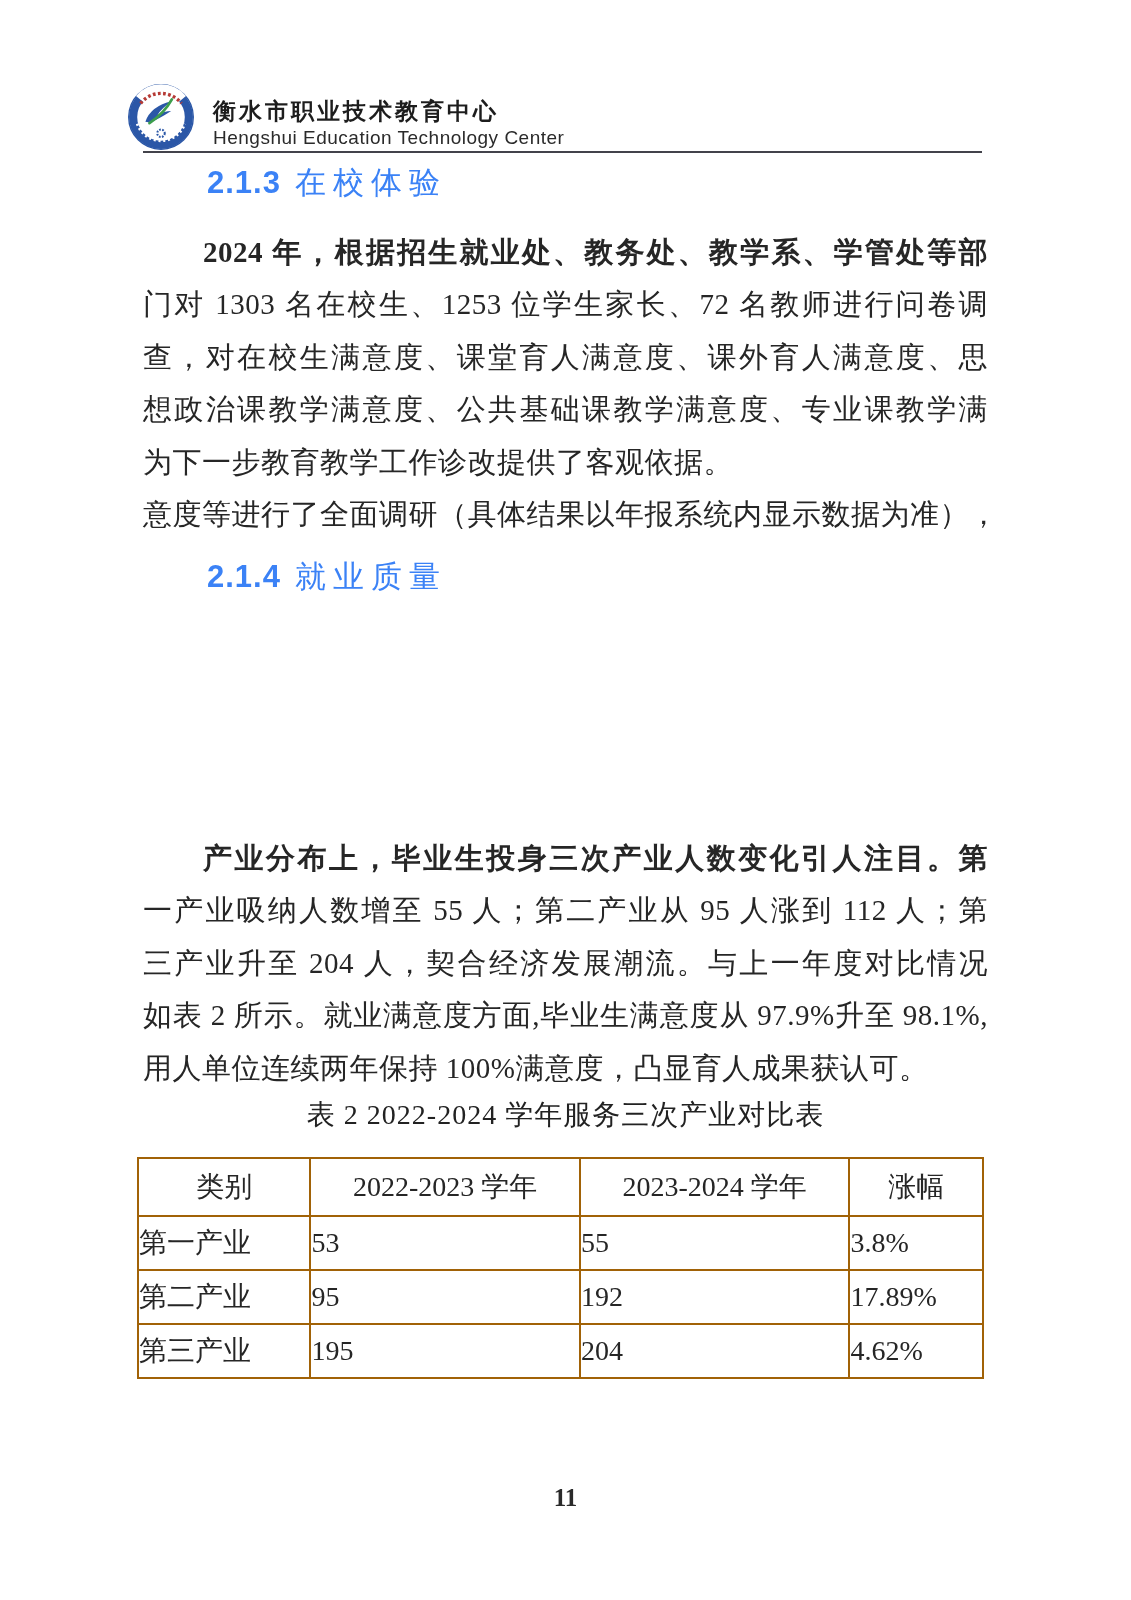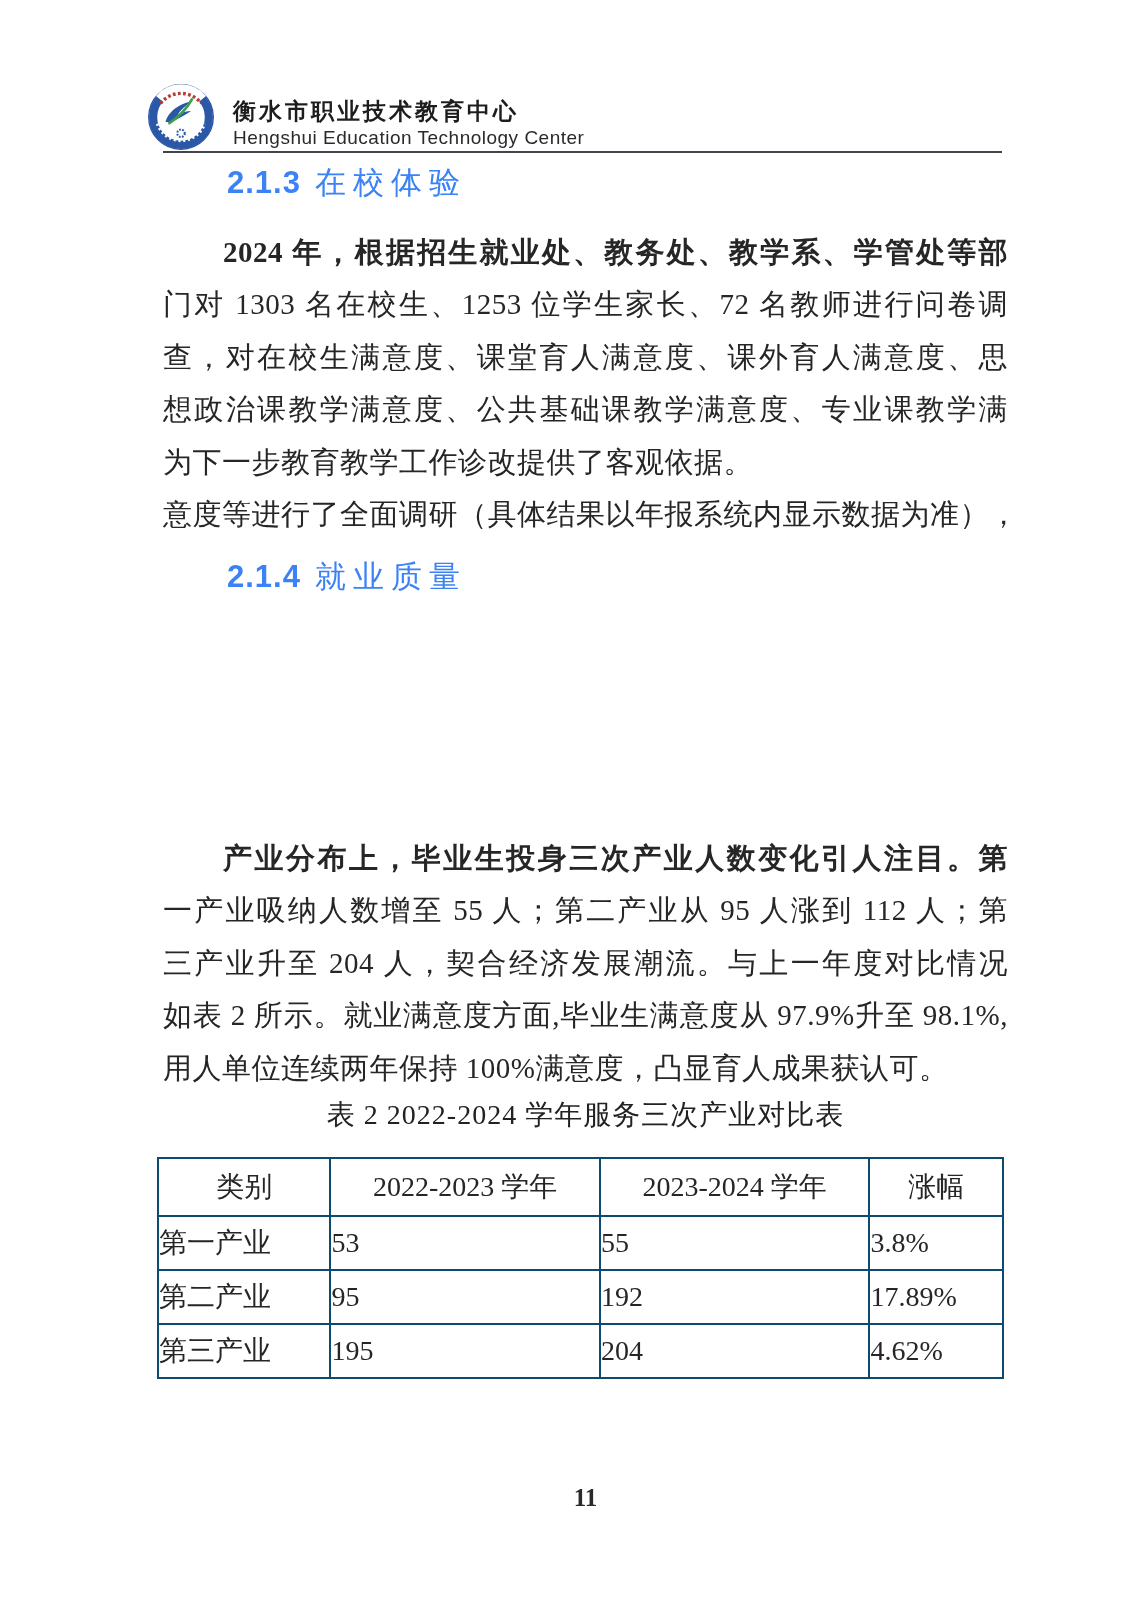--- a/index.html
+++ b/index.html
@@ -1,21 +1,21 @@
 <!DOCTYPE html>
 <html><head>
 <meta charset="utf-8">
 <style>
   html,body{margin:0;padding:0;}
   body{
     width:1131px;height:1600px;background:#ffffff;position:relative;
     font-family:"Liberation Serif","DejaVu Serif",serif;
     color:#242424;overflow:hidden;
   }
-  .page{position:absolute;inset:0;margin-left:20px;}
+  .page{position:absolute;inset:0;}
 
   
   .logo{position:absolute;left:127px;top:83px;width:68px;height:68px;}
   .org-zh{
     position:absolute;left:213px;top:96px;
     font-size:23px;font-weight:bold;letter-spacing:3px;color:#1d1d1d;
   }
   .org-en{
     position:absolute;left:213px;top:127px;
     font-family:"Liberation Sans","DejaVu Sans",sans-serif;
@@ -50,21 +50,21 @@
   .tbl-caption{
     position:absolute;left:143px;top:1096px;width:845px;
     text-align:center;font-size:28px;font-weight:normal;letter-spacing:1px;color:#222;
   }
   table.cmp{
     position:absolute;left:137px;top:1157px;width:847px;
     border-collapse:collapse;table-layout:fixed;
     font-size:28px;color:#262626;
   }
   table.cmp th,table.cmp td{
-    border:2px solid #0c4a6e;vertical-align:middle;
+    border:2px solid #a16207;vertical-align:middle;
     font-weight:normal;padding:0;
   }
   table.cmp th{height:56px;}
   table.cmp td{height:52px;}
   col.c1{width:20.4%;} col.c2{width:31.9%;} col.c3{width:31.9%;} col.c4{width:15.8%;}
 
   
   .page-num{
     position:absolute;left:0;top:1484px;width:1131px;
     text-align:center;font-size:25px;color:#2a2a2a;font-weight:bold;

